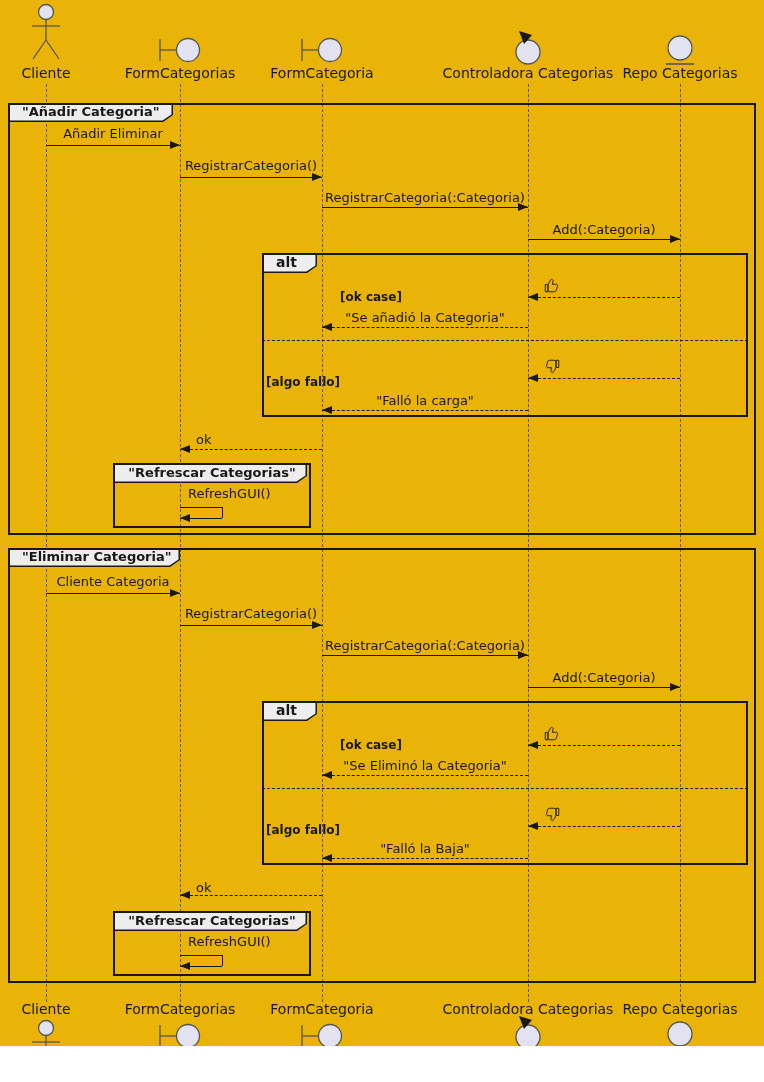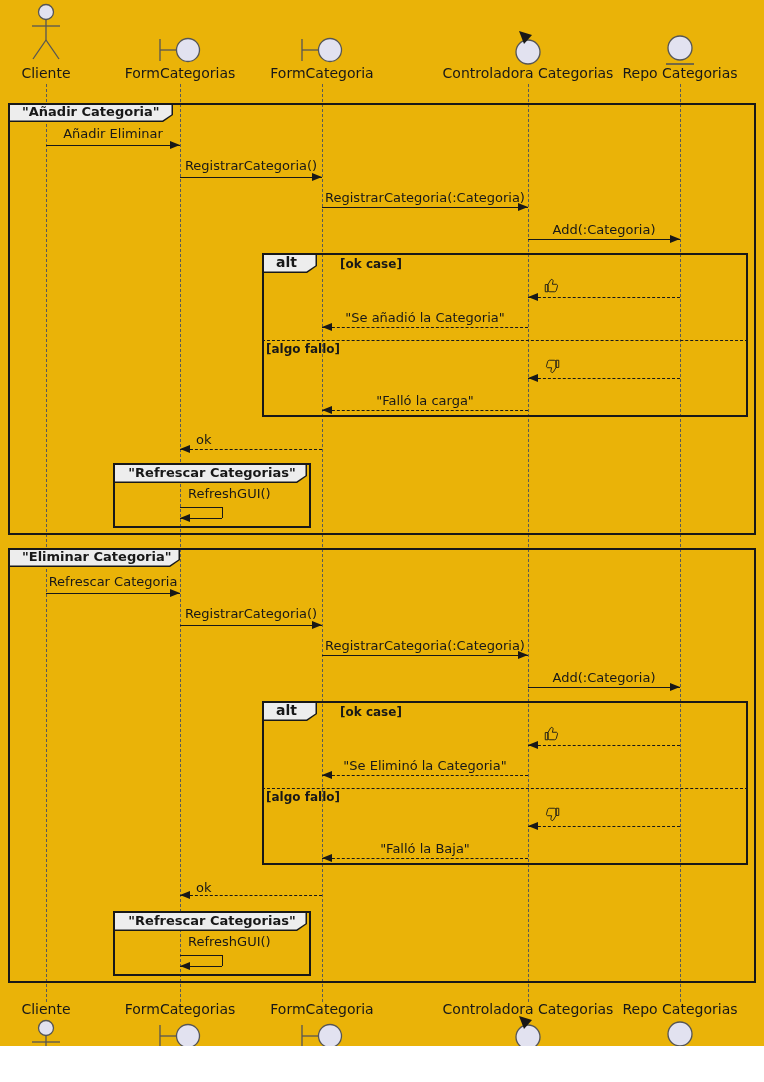--- a/index.html
+++ b/index.html
@@ -7,21 +7,21 @@
           font-family:"DejaVu Sans","Liberation Sans",sans-serif;color:#181818;}
   .ll{position:absolute;width:0;border-left:1px dashed #5a5a5a;z-index:0;}
   .fr{position:absolute;border:2px solid #181818;background:transparent;z-index:1;box-sizing:border-box;}
   .tab{position:absolute;background:#181818;z-index:3;
        clip-path:polygon(0 0,100% 0,100% calc(100% - 7px),calc(100% - 10px) 100%,0 100%);}
   .tab .fill{position:absolute;left:1.5px;top:1.5px;right:1.5px;bottom:1.5px;background:#ededed;
        clip-path:polygon(0 0,100% 0,100% calc(100% - 6px),calc(100% - 9px) 100%,0 100%);}
   .tab .tab-t{position:absolute;left:14px;top:0;right:10px;bottom:2px;font-weight:bold;font-size:13px;
        display:flex;align-items:center;white-space:nowrap;}
   .tab .ctr{justify-content:center;}
-  .gd{position:absolute;font-weight:bold;font-size:12px;white-space:nowrap;z-index:3;}
+  .gd{position:absolute;font-weight:bold;font-size:12px;white-space:nowrap;z-index:3;margin-top:33px;}
   .dv{position:absolute;height:0;border-top:1px dashed #181818;z-index:2;}
   .ln{position:absolute;height:0;border-top:1px solid #181818;z-index:3;}
   .lnd{position:absolute;height:0;border-top:1px dashed #181818;z-index:3;}
   .vln{position:absolute;width:0;border-left:1px solid #181818;z-index:3;}
   .ar{position:absolute;width:0;height:0;border-top:4.5px solid transparent;border-bottom:4.5px solid transparent;
       border-left:10px solid #181818;z-index:4;}
   .al{position:absolute;width:0;height:0;border-top:4.5px solid transparent;border-bottom:4.5px solid transparent;
       border-right:10px solid #181818;z-index:4;}
   .ml{position:absolute;font-size:13px;white-space:nowrap;z-index:3;text-align:center;}
   .mll{position:absolute;font-size:13px;white-space:nowrap;z-index:3;}
@@ -138,21 +138,21 @@
   <div class="vln" style="left:222px;top:507px;height:11px"></div>
   <div class="ln" style="left:180px;top:518px;width:42px"></div>
   <div class="al" style="left:180px;top:514px"></div>
 
   <div class="fr" style="left:8px;top:548px;width:748px;height:435px"></div>
   <div class="tab" style="left:8px;top:548px;width:172px;height:19px">
     <div class="fill"></div>
     <span class="tab-t">"Eliminar Categoria"</span>
   </div>
 
-  <div class="ml" style="left:46px;top:574px;width:134px">Refrescar Categoria</div>
+  <div class="ml" style="left:46px;top:574px;width:134px">Cliente Categoria</div>
   <div class="ln" style="left:46px;top:593px;width:134px"></div>
   <div class="ar" style="left:170px;top:589px"></div>
 
   <div class="ml" style="left:180px;top:606px;width:142px">RegistrarCategoria()</div>
   <div class="ln" style="left:180px;top:625px;width:142px"></div>
   <div class="ar" style="left:312px;top:621px"></div>
 
   <div class="ml" style="left:322px;top:638px;width:206px">RegistrarCategoria(:Categoria)</div>
   <div class="ln" style="left:322px;top:655px;width:206px"></div>
   <div class="ar" style="left:518px;top:651px"></div>

